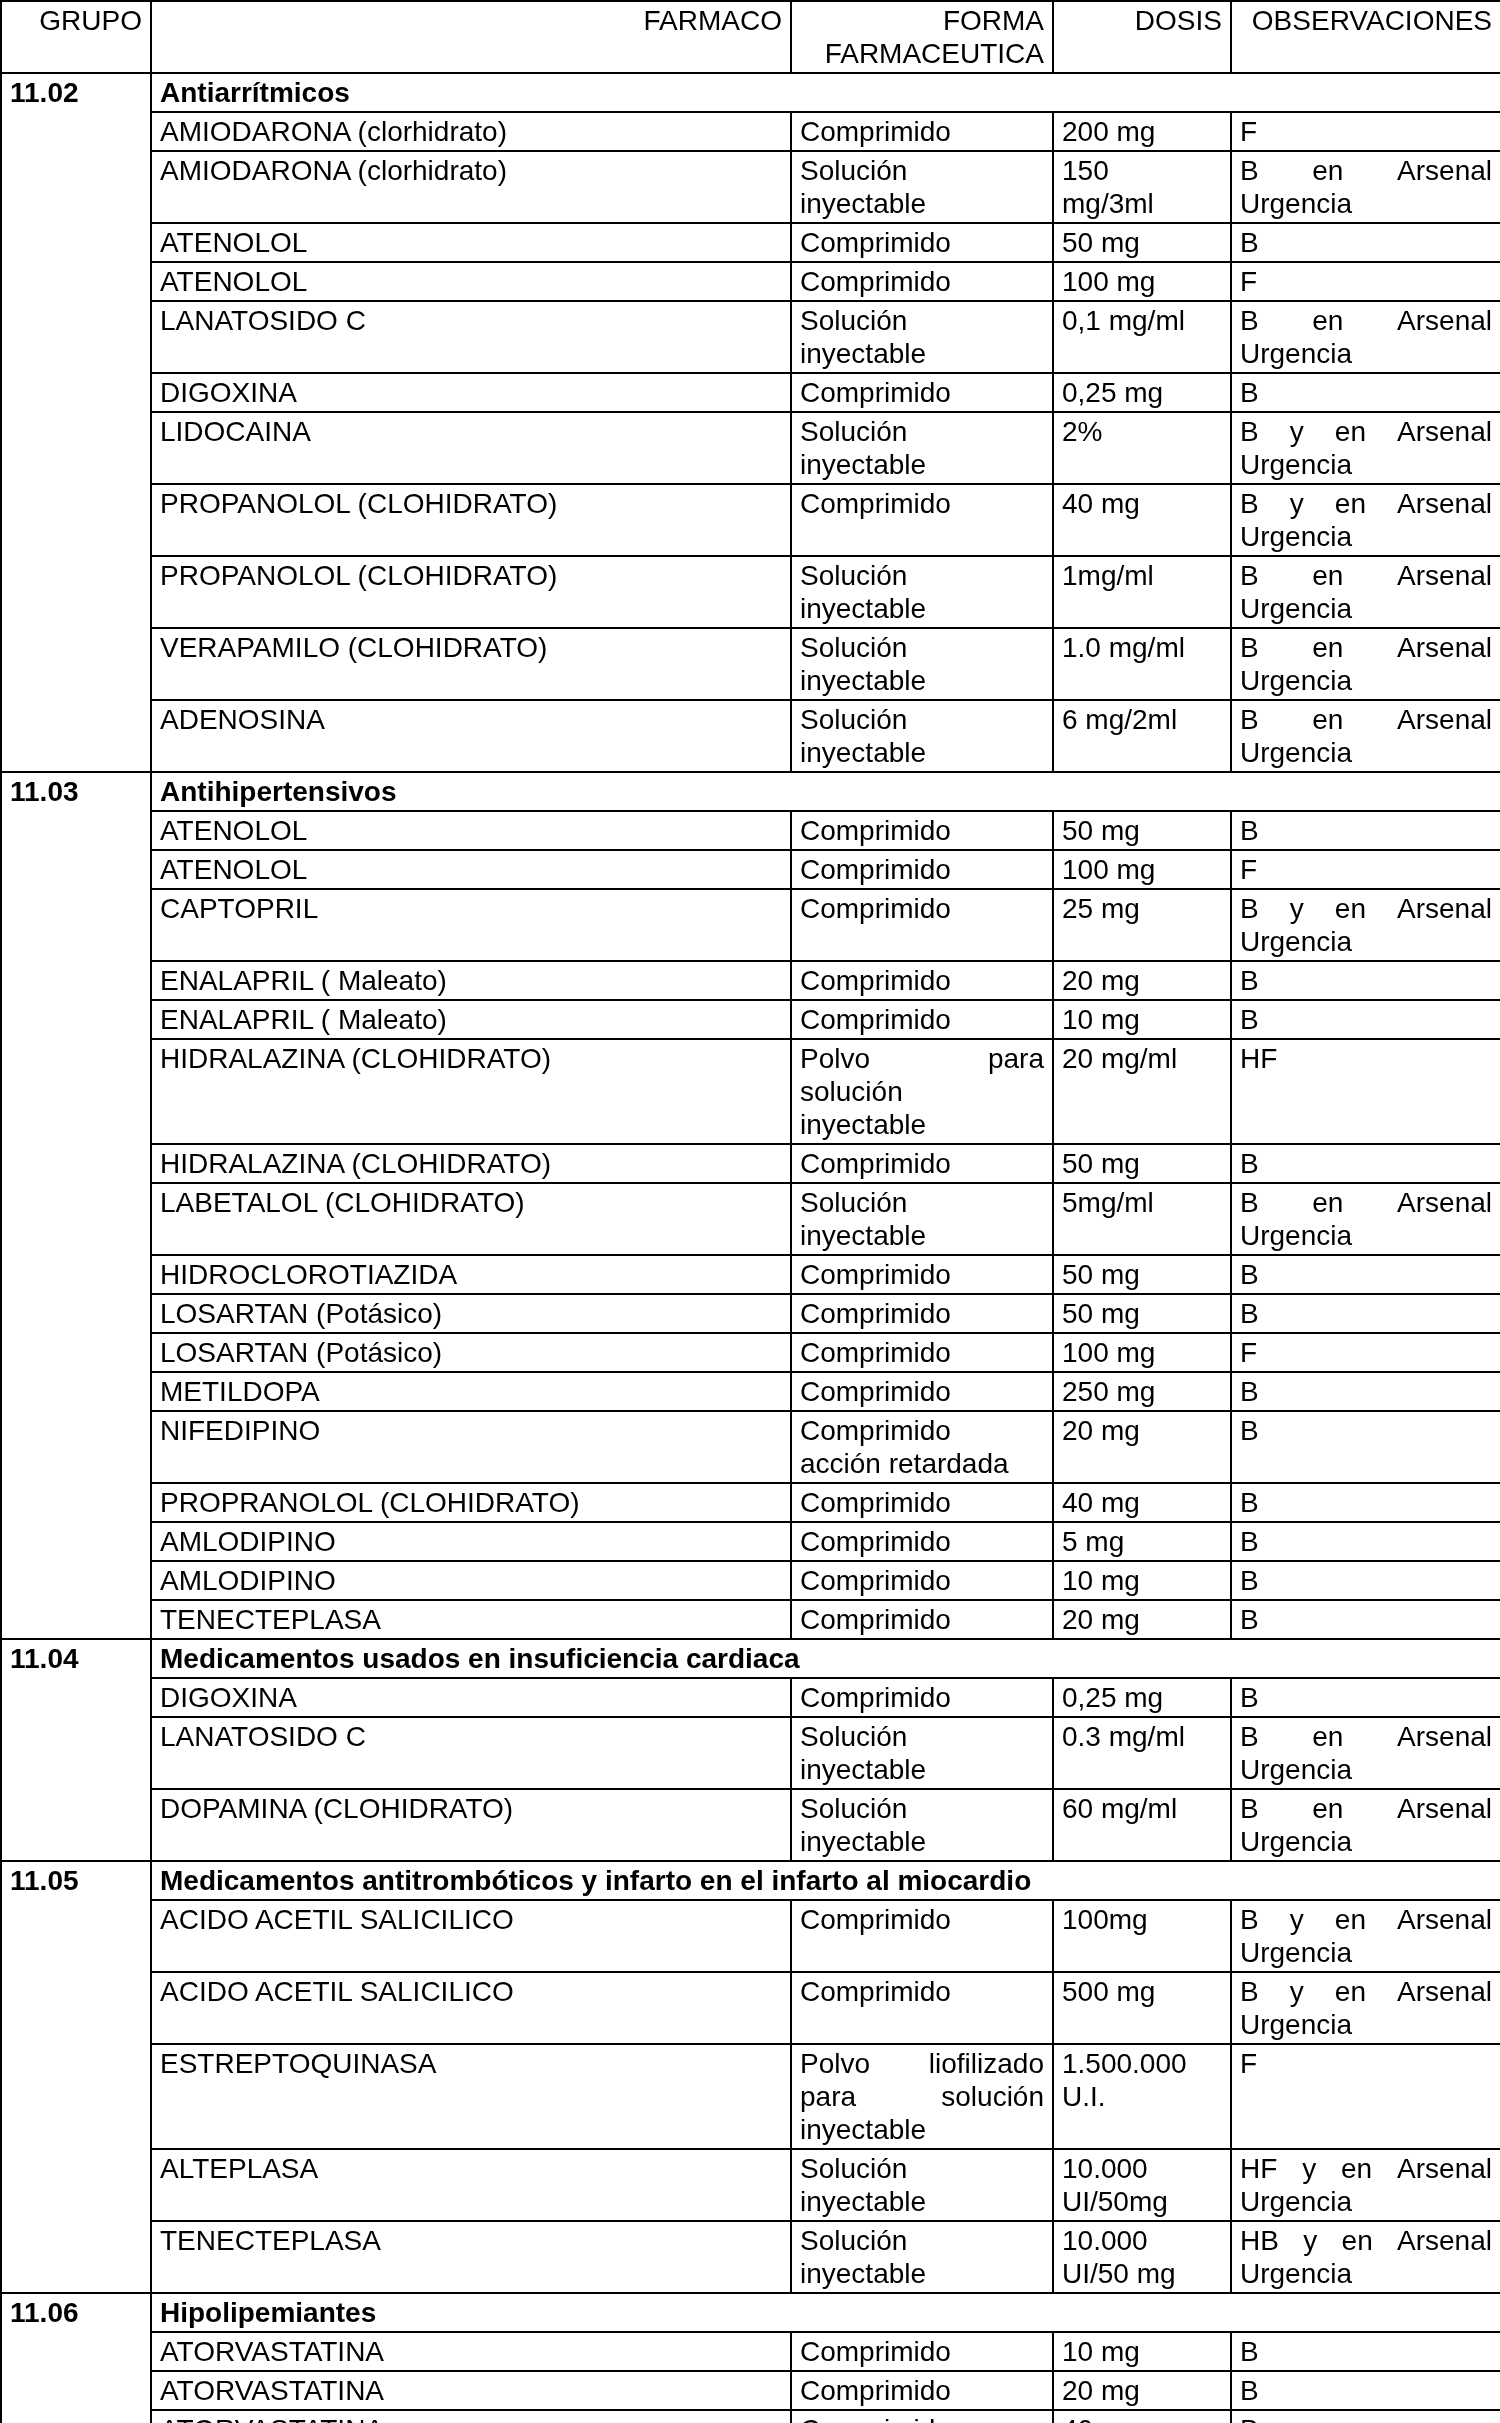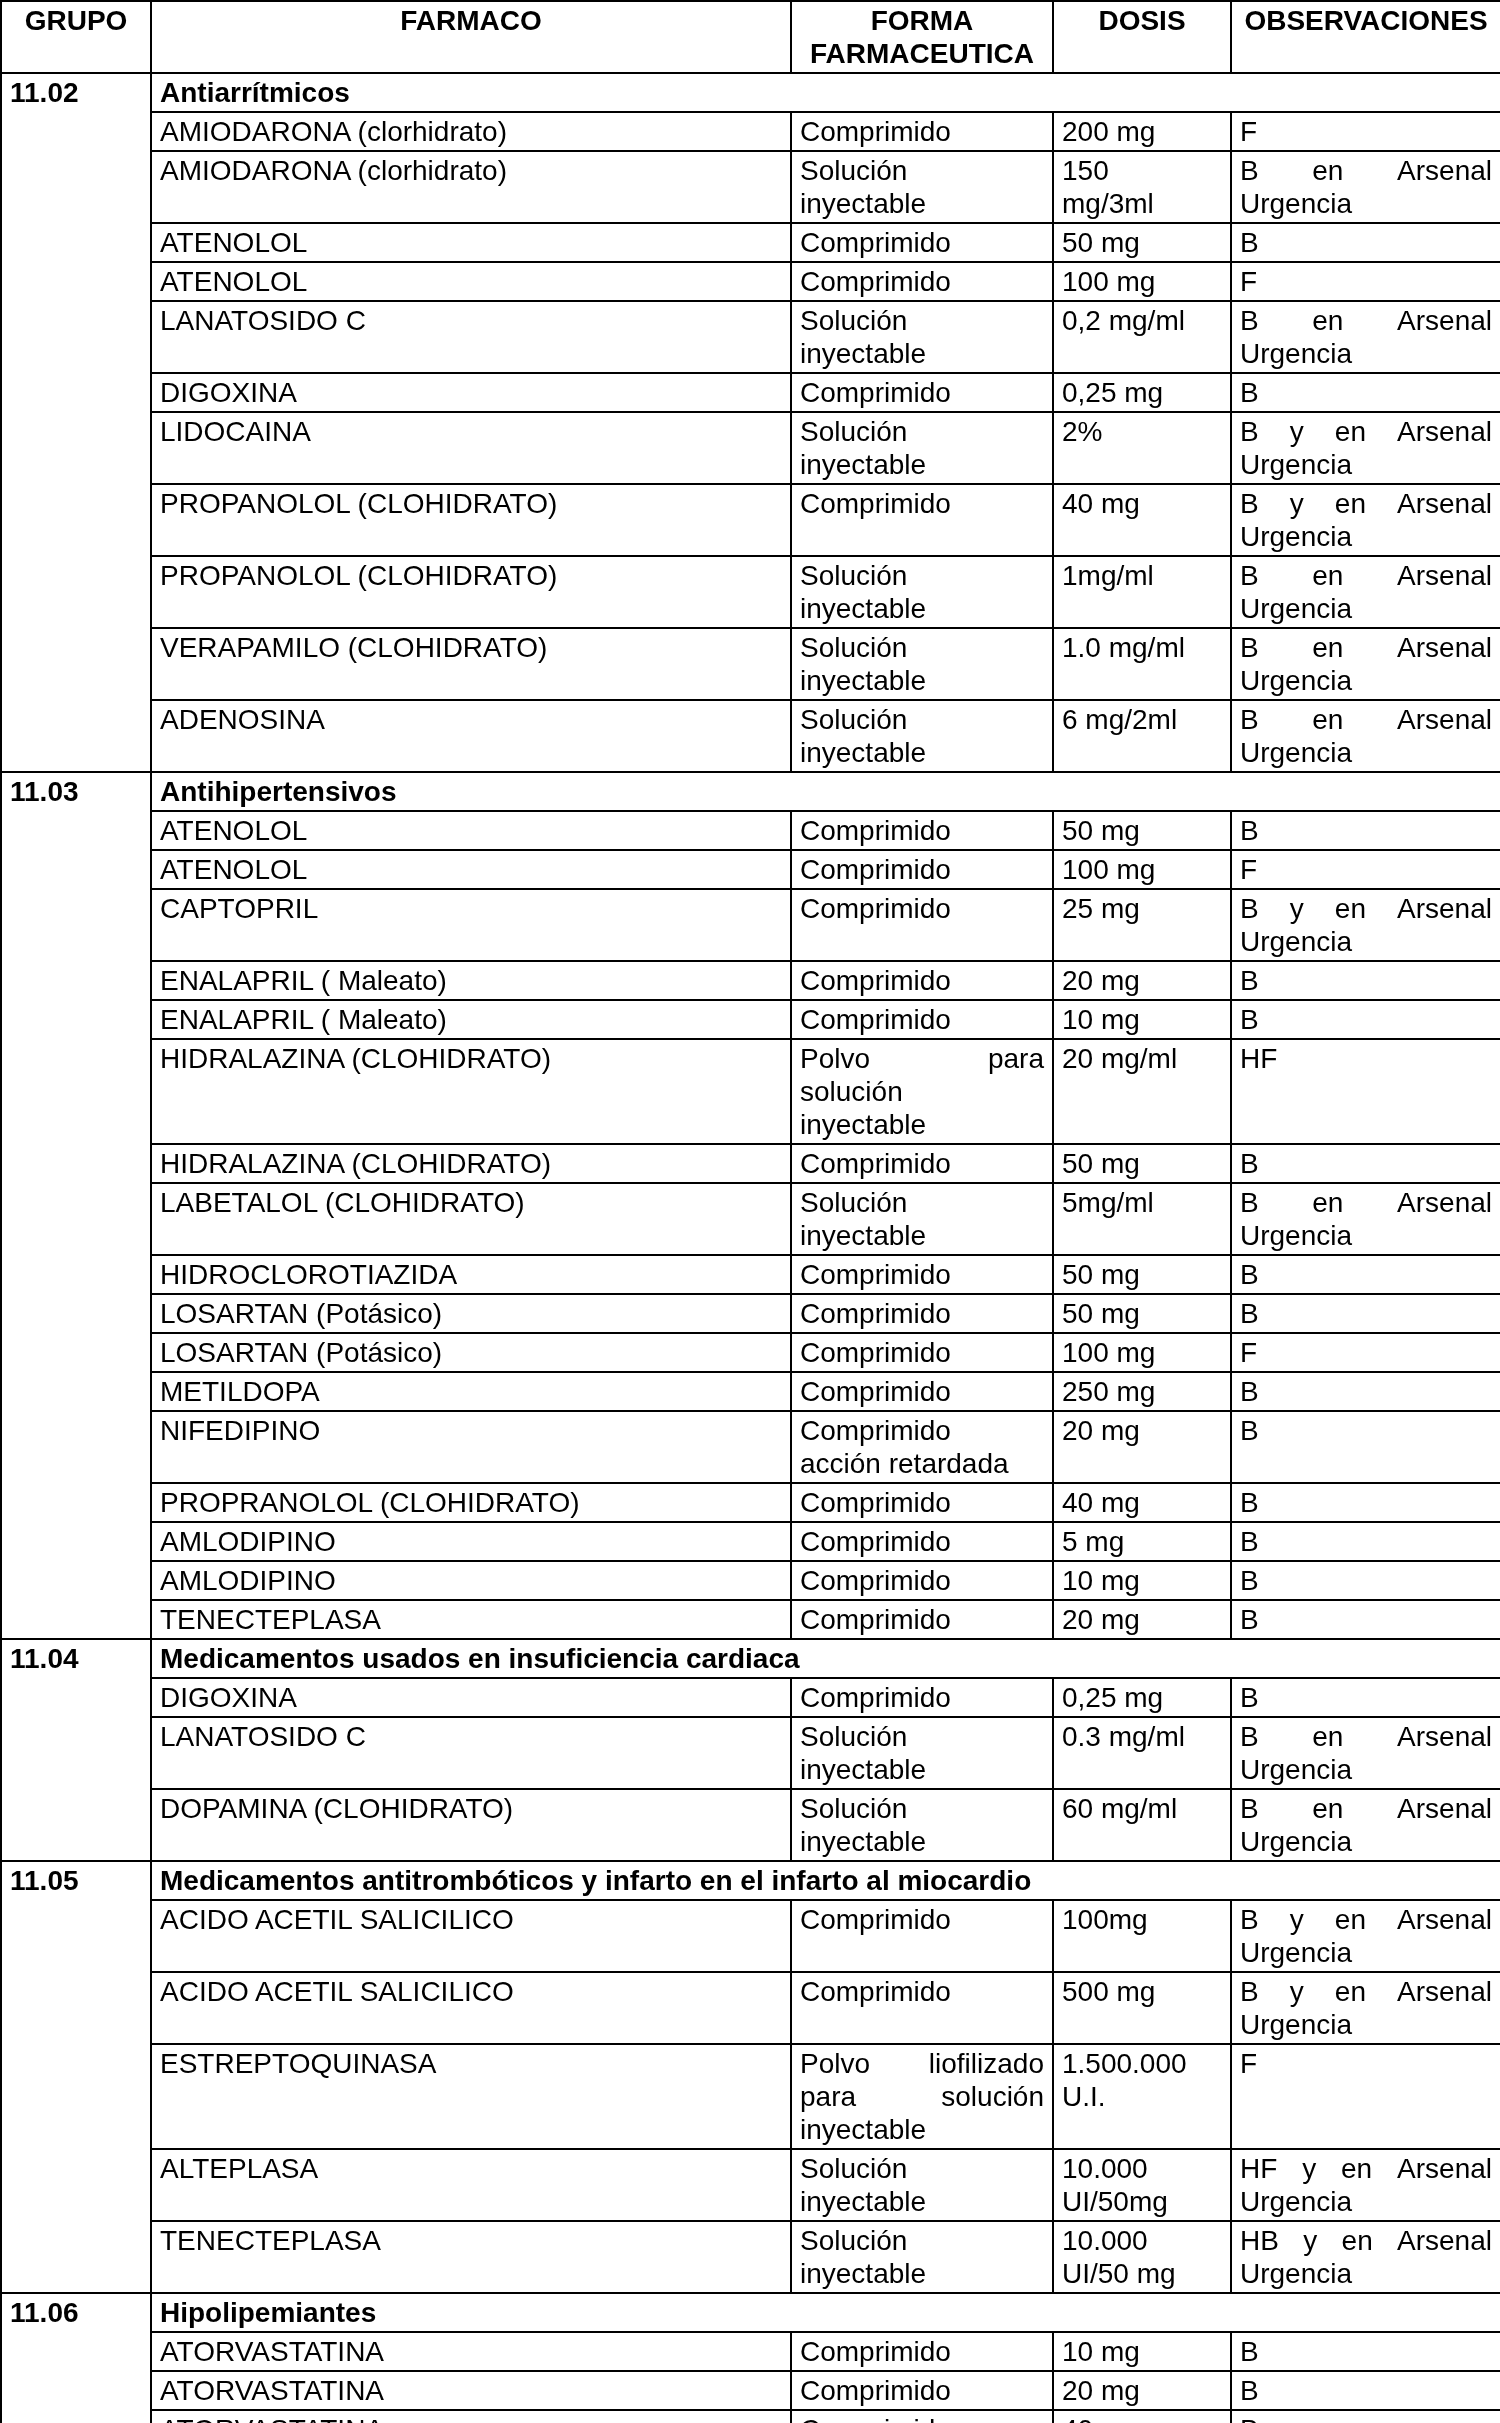--- a/index.html
+++ b/index.html
@@ -22,22 +22,22 @@
   table.formulary td {
     border: 2px solid #000000;
     padding: 2px 8px;
     vertical-align: top;
     font-size: 28px;
     line-height: 33px;
     overflow: hidden;
     word-wrap: break-word;
   }
   table.formulary th.header-cell {
-    font-weight: bold;
-    text-align: center;
+    font-weight: normal;
+    text-align: right;
     vertical-align: top;
   }
   td.grupo-cell {
     font-weight: bold;
     vertical-align: middle;
     padding-left: 20px;
     border-radius: 23px;
   }
   td.section-cell {
     font-weight: bold;
@@ -155,21 +155,21 @@
         </tr>
         <tr>
           <td>
             <div class="cell-line">LANATOSIDO C</div>
           </td>
           <td>
             <div class="cell-line">Solución</div>
             <div class="cell-line">inyectable</div>
           </td>
           <td>
-            <div class="cell-line">0,2 mg/ml</div>
+            <div class="cell-line">0,1 mg/ml</div>
           </td>
           <td>
             <div class="cell-line jline">
               <span>B</span>
               <span>en</span>
               <span>Arsenal</span>
             </div>
             <div class="cell-line">Urgencia</div>
           </td>
         </tr>

